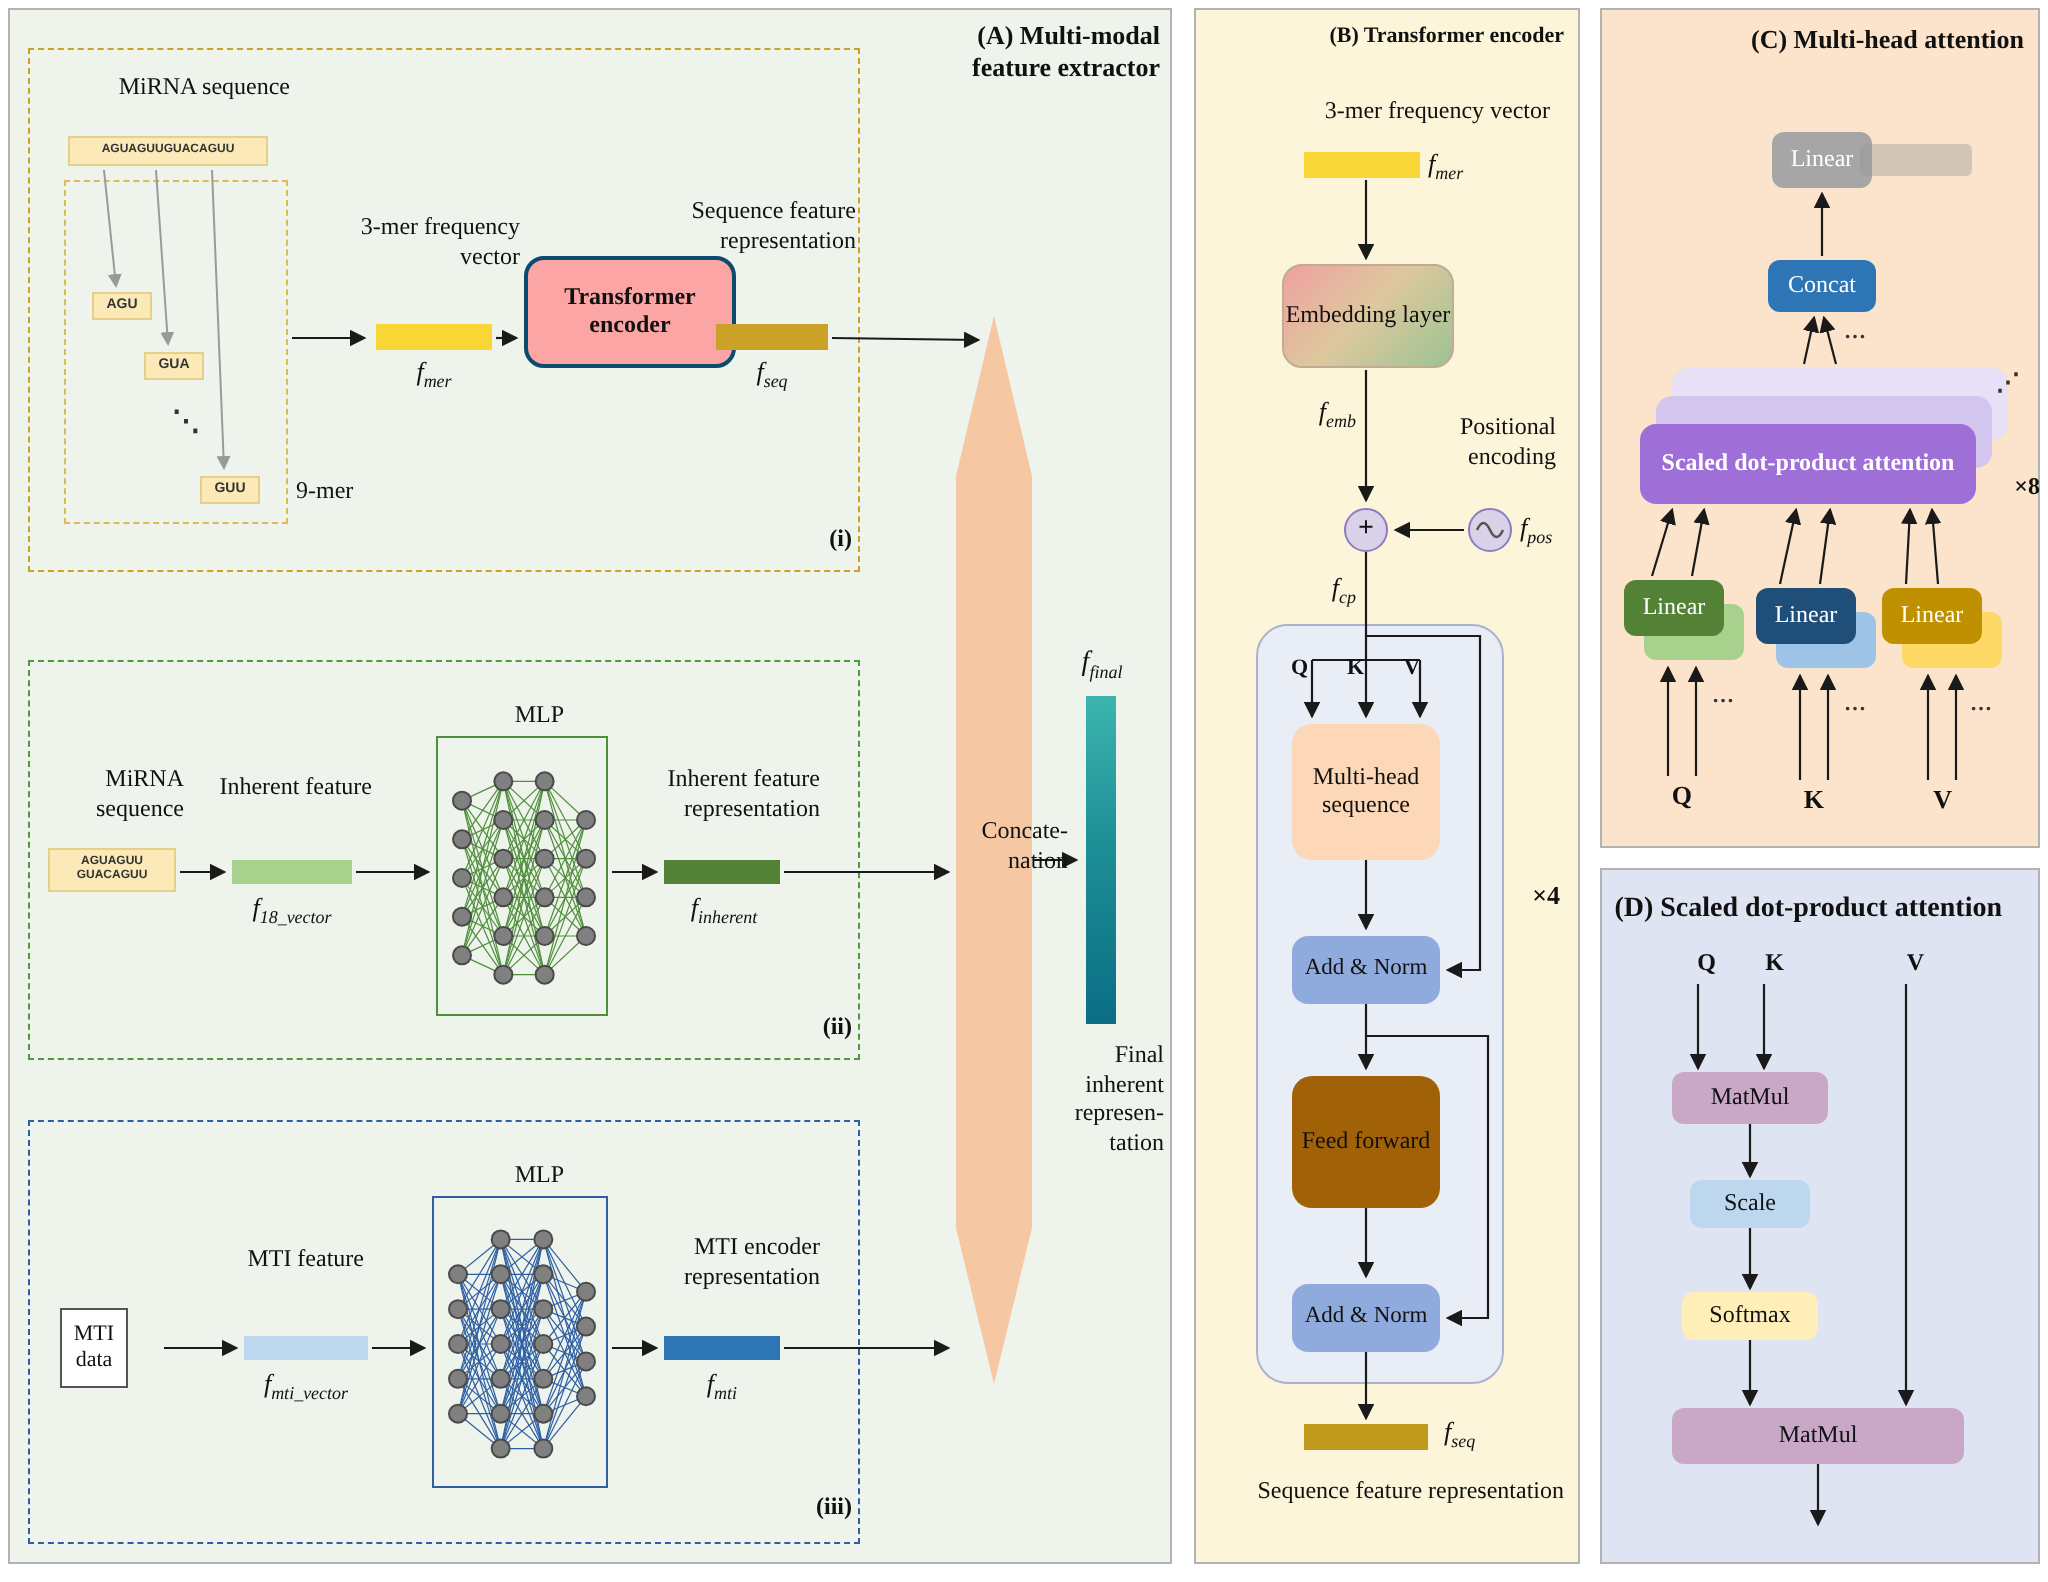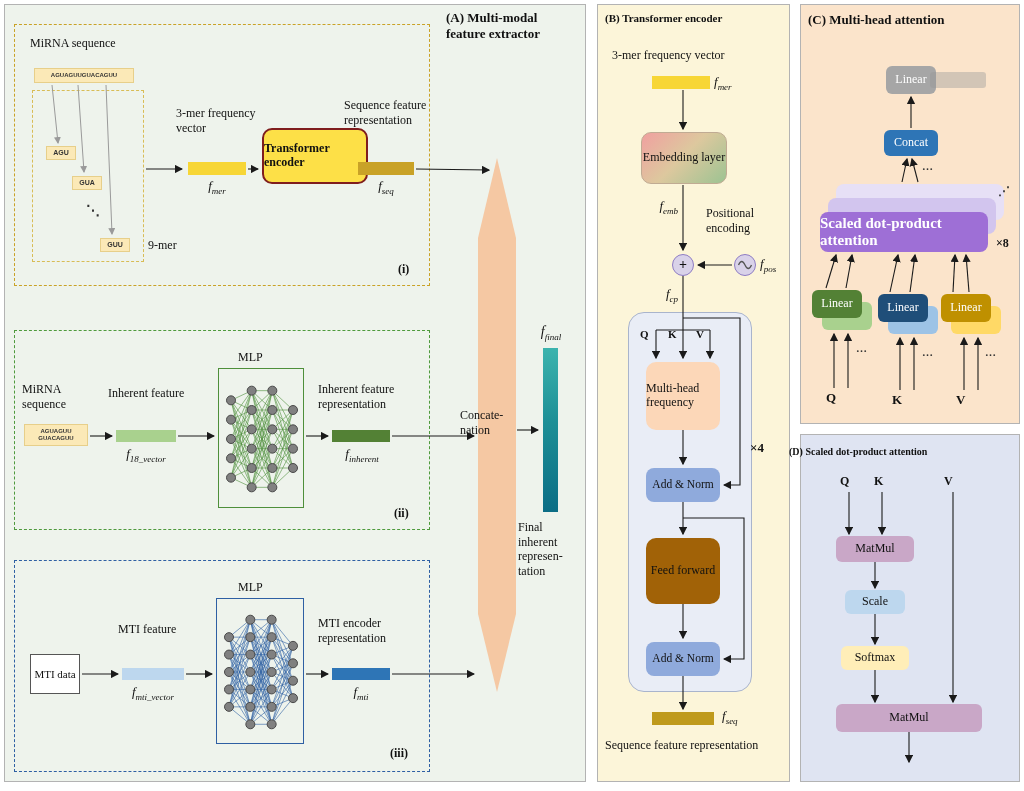--- a/index.html
+++ b/index.html
@@ -1,25 +1,25 @@
 <!DOCTYPE html>
 <html><head>
 <meta charset="utf-8">
 <style>
   *{margin:0;padding:0;box-sizing:border-box}
   html,body{width:1024px;height:791px}
   body{position:relative;background:#fff;font-family:"Liberation Serif",serif;color:#111;overflow:hidden}
   .panel{position:absolute;border:1px solid #b3b3b3}
   .sub{position:absolute;border:1.6px dashed}
-  .lbl{position:absolute;font-size:12px;line-height:1.22;text-align:left}
+  .lbl{position:absolute;font-size:12px;line-height:1.22;text-align:right}
   .b{font-weight:bold}
   .bar{position:absolute}
   .fv{position:absolute;font-style:italic;font-size:13px;text-align:center;font-family:"Liberation Serif",serif}
   .fv sub{font-size:9px}
-  .box{position:absolute;display:flex;align-items:center;justify-content:center;line-height:1.15;font-size:12px}
+  .box{position:absolute;display:flex;align-items:center;justify-content:center;text-align:center;line-height:1.15;font-size:12px}
   .r6{border-radius:6px}.r8{border-radius:8px}.r10{border-radius:10px}
   .white{color:#fff}
   .seqbox{position:absolute;background:#fbe9b7;border:1px solid #e7cf8a;display:flex;align-items:center;justify-content:center;font-family:"Liberation Sans",sans-serif;font-weight:bold;color:#333;text-align:center;line-height:1.1}
   .dots{position:absolute;color:#333;font-weight:bold}
   .circ{position:absolute;width:22px;height:22px;border-radius:50%;background:#d9d2e9;border:1px solid #8e7cc3;display:flex;align-items:center;justify-content:center}
   svg.ov{position:absolute;left:0;top:0;pointer-events:none}
   .mlpbox{position:absolute}
 </style>
 </head>
 <body>
@@ -109,21 +109,21 @@
 <div class="lbl" style="left:30px;top:36px;width:115px">MiRNA sequence</div>
 <div class="seqbox" style="left:34px;top:68px;width:100px;height:15px;font-size:6px">AGUAGUUGUACAGUU</div>
 <div class="seqbox" style="left:46px;top:146px;width:30px;height:14px;font-size:7px">AGU</div>
 <div class="seqbox" style="left:72px;top:176px;width:30px;height:14px;font-size:7px">GUA</div>
 <div class="seqbox" style="left:100px;top:238px;width:30px;height:14px;font-size:7px">GUU</div>
 <div class="dots" style="left:86px;top:202px;font-size:14px">⋱</div>
 <div class="lbl" style="left:148px;top:238px;width:44px;text-align:left">9-mer</div>
 <div class="lbl" style="left:176px;top:106px;width:84px">3-mer frequency vector</div>
 <div class="bar" style="left:188px;top:162px;width:58px;height:13px;background:#f7d636"></div>
 <div class="fv" style="left:186px;top:178px;width:62px"><span>f</span><sub>mer</sub></div>
-<div class="box r10 b" style="left:262px;top:128px;width:106px;height:56px;background:#fde047;border:2px solid #7f1d1d">Transformer encoder</div>
+<div class="box r10 b" style="left:262px;top:128px;width:106px;height:56px;background:#fca5a5;border:2px solid #0c4a6e">Transformer encoder</div>
 <div class="lbl" style="left:344px;top:98px;width:84px">Sequence feature representation</div>
 <div class="bar" style="left:358px;top:162px;width:56px;height:13px;background:#c9a227"></div>
 <div class="fv" style="left:356px;top:178px;width:60px"><span>f</span><sub>seq</sub></div>
 <div class="lbl b" style="left:398px;top:262px;width:28px">(i)</div>
 
 <div class="lbl" style="left:22px;top:382px;width:70px">MiRNA sequence</div>
 <div class="seqbox" style="left:24px;top:424px;width:64px;height:22px;font-size:6px;flex-direction:column">
   <div>AGUAGUU</div>
   <div>GUACAGUU</div>
 </div>
@@ -242,21 +242,21 @@
       <circle cx="74" cy="41" r="4.5" fill="#808080" stroke="#4a4a4a"></circle>
       <circle cx="74" cy="60.333333333333336" r="4.5" fill="#808080" stroke="#4a4a4a"></circle>
       <circle cx="74" cy="79.66666666666667" r="4.5" fill="#808080" stroke="#4a4a4a"></circle>
       <circle cx="74" cy="99" r="4.5" fill="#808080" stroke="#4a4a4a"></circle>
     </svg></div>
 <div class="lbl" style="left:318px;top:382px;width:92px">Inherent feature representation</div>
 <div class="bar" style="left:332px;top:430px;width:58px;height:12px;background:#538135"></div>
 <div class="fv" style="left:326px;top:446px;width:72px"><span>f</span><sub>inherent</sub></div>
 <div class="lbl b" style="left:394px;top:506px;width:32px">(ii)</div>
 
-<div class="box" style="left:30px;top:654px;width:50px;height:40px;background:#fff;border:1px solid #555;font-size:11px">MTI data</div>
+<div class="box" style="left:30px;top:654px;width:34px;height:40px;background:#fff;border:1px solid #555;font-size:11px">MTI data</div>
 <div class="lbl" style="left:118px;top:622px;width:64px">MTI feature</div>
 <div class="bar" style="left:122px;top:668px;width:62px;height:12px;background:#bdd7ee"></div>
 <div class="fv" style="left:110px;top:684px;width:86px"><span>f</span><sub>mti_vector</sub></div>
 <div class="lbl" style="left:238px;top:580px;width:44px">MLP</div>
 <div class="mlpbox" id="mlp-iii" style="left:216px;top:598px;width:88px;height:146px;border:1px solid #2e5fa3"><svg width="88" height="146">
       <line x1="12" y1="38.142857142857146" x2="33.33333333333333" y2="20.714285714285722" stroke="#2e5fa3" stroke-width="0.6"></line>
       <line x1="12" y1="38.142857142857146" x2="33.33333333333333" y2="38.142857142857146" stroke="#2e5fa3" stroke-width="0.6"></line>
       <line x1="12" y1="38.142857142857146" x2="33.33333333333333" y2="55.57142857142857" stroke="#2e5fa3" stroke-width="0.6"></line>
       <line x1="12" y1="38.142857142857146" x2="33.33333333333333" y2="73" stroke="#2e5fa3" stroke-width="0.6"></line>
       <line x1="12" y1="38.142857142857146" x2="33.33333333333333" y2="90.42857142857143" stroke="#2e5fa3" stroke-width="0.6"></line>
@@ -415,52 +415,52 @@
 <div class="circ" style="left:734px;top:254px">
     <svg width="18" height="18" viewBox="0 0 18 18">
       <path d="M2.5 9 q3.2 -7 6.5 0 t6.5 0" stroke="#555" stroke-width="1.3" fill="none"></path>
     </svg>
   </div>
 <div class="fv" style="left:760px;top:256px;width:40px;text-align:left"><span>f</span><sub>pos</sub></div>
 <div class="fv" style="left:640px;top:286px;width:38px;text-align:right"><span>f</span><sub>cp</sub></div>
 <div class="lbl b" style="left:640px;top:328px;width:14px;font-size:11px">Q</div>
 <div class="lbl b" style="left:668px;top:328px;width:14px;font-size:11px">K</div>
 <div class="lbl b" style="left:696px;top:328px;width:14px;font-size:11px">V</div>
-<div class="box r10" style="left:646px;top:362px;width:74px;height:68px;background:#fcd7b8">Multi-head frequency</div>
+<div class="box r10" style="left:646px;top:362px;width:74px;height:68px;background:#fcd7b8">Multi-head sequence</div>
 <div class="box r8" style="left:646px;top:468px;width:74px;height:34px;background:#8faadc;font-size:11.5px">Add &amp; Norm</div>
 <div class="lbl b" style="left:750px;top:440px;width:30px;font-size:13px">×4</div>
 <div class="box r10" style="left:646px;top:538px;width:74px;height:66px;background:#a16207">Feed forward</div>
 <div class="box r8" style="left:646px;top:642px;width:74px;height:34px;background:#8faadc;font-size:11.5px">Add &amp; Norm</div>
 <div class="bar" style="left:652px;top:712px;width:62px;height:13px;background:#bf9a1c"></div>
 <div class="fv" style="left:722px;top:708px;width:40px;text-align:left"><span>f</span><sub>seq</sub></div>
 <div class="lbl" style="left:605px;top:738px;width:177px">Sequence feature representation</div>
 
 <div class="lbl b" style="left:808px;top:12px;width:204px;font-size:13px">(C) Multi-head attention</div>
 <div class="box r6 white" style="left:886px;top:66px;width:50px;height:28px;background:#a6a6a6">Linear</div>
 <div class="bar" style="left:930px;top:72px;width:56px;height:16px;background:rgba(150,150,150,0.40);border-radius:3px"></div>
 <div class="box r6 white" style="left:884px;top:130px;width:54px;height:26px;background:#2e75b6">Concat</div>
 <div class="dots" style="left:922px;top:160px;font-size:11px">…</div>
 <div class="box r8" style="left:836px;top:184px;width:168px;height:36px;background:#e7e0f6"></div>
 <div class="box r8" style="left:828px;top:198px;width:168px;height:36px;background:#d2c5ee"></div>
-<div class="box r8 white b" style="left:820px;top:212px;width:168px;height:40px;background:#9e6fd6;font-size:15px">Scaled dot-product attention</div>
+<div class="box r8 white b" style="left:820px;top:212px;width:168px;height:40px;background:#9e6fd6;font-size:12px">Scaled dot-product attention</div>
 <div class="dots" style="left:998px;top:184px;font-size:12px">⋰</div>
 <div class="lbl b" style="left:996px;top:236px;width:24px;font-size:12px">×8</div>
 <div class="box r6" style="left:822px;top:302px;width:50px;height:28px;background:#a9d18e"></div>
 <div class="box r6 white" style="left:812px;top:290px;width:50px;height:28px;background:#538135">Linear</div>
 <div class="box r6" style="left:888px;top:306px;width:50px;height:28px;background:#9dc3e6"></div>
 <div class="box r6 white" style="left:878px;top:294px;width:50px;height:28px;background:#1f4e79">Linear</div>
 <div class="box r6" style="left:951px;top:306px;width:50px;height:28px;background:#ffd966"></div>
 <div class="box r6 white" style="left:941px;top:294px;width:50px;height:28px;background:#bf9000">Linear</div>
 <div class="dots" style="left:856px;top:342px;font-size:11px">…</div>
 <div class="dots" style="left:922px;top:346px;font-size:11px">…</div>
 <div class="dots" style="left:985px;top:346px;font-size:11px">…</div>
 <div class="lbl b" style="left:826px;top:390px;width:20px;font-size:13px">Q</div>
 <div class="lbl b" style="left:892px;top:392px;width:20px;font-size:13px">K</div>
 <div class="lbl b" style="left:956px;top:392px;width:20px;font-size:13px">V</div>
 
-<div class="lbl b" style="left:789px;top:446px;width:212px;font-size:10px">(D) Scaled dot-product attention</div>
+<div class="lbl b" style="left:789px;top:446px;width:212px;font-size:14px">(D) Scaled dot-product attention</div>
 <div class="lbl b" style="left:840px;top:474px;width:18px;font-size:12px">Q</div>
 <div class="lbl b" style="left:874px;top:474px;width:18px;font-size:12px">K</div>
 <div class="lbl b" style="left:944px;top:474px;width:18px;font-size:12px">V</div>
 <div class="box r6" style="left:836px;top:536px;width:78px;height:26px;background:#c9a7c7">MatMul</div>
 <div class="box r6" style="left:845px;top:590px;width:60px;height:24px;background:#bdd7ee">Scale</div>
 <div class="box r6" style="left:841px;top:646px;width:68px;height:24px;background:#ffeeb8">Softmax</div>
 <div class="box r6" style="left:836px;top:704px;width:146px;height:28px;background:#c9a7c7">MatMul</div>
 
 </body></html>

